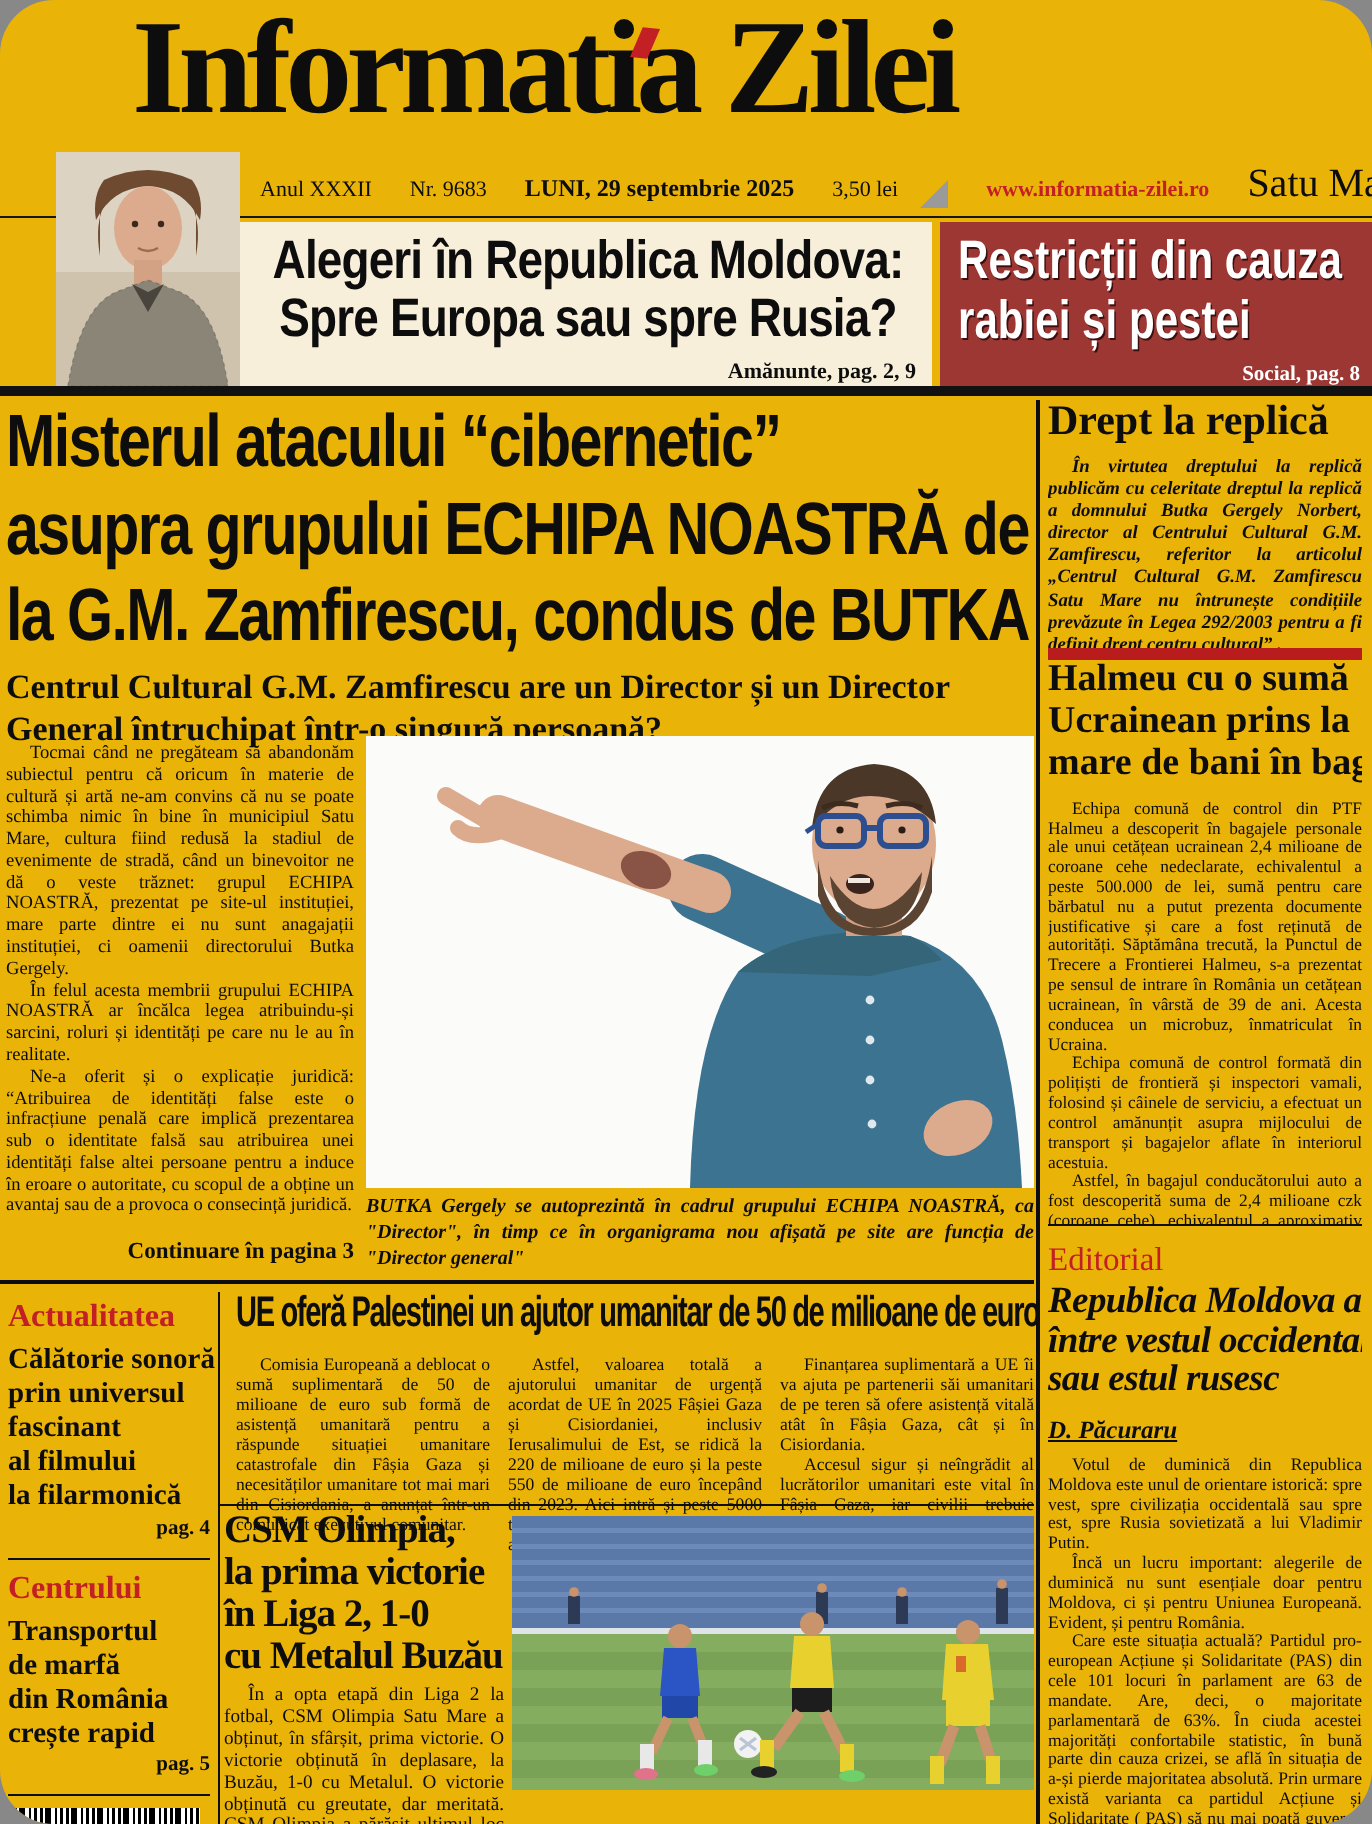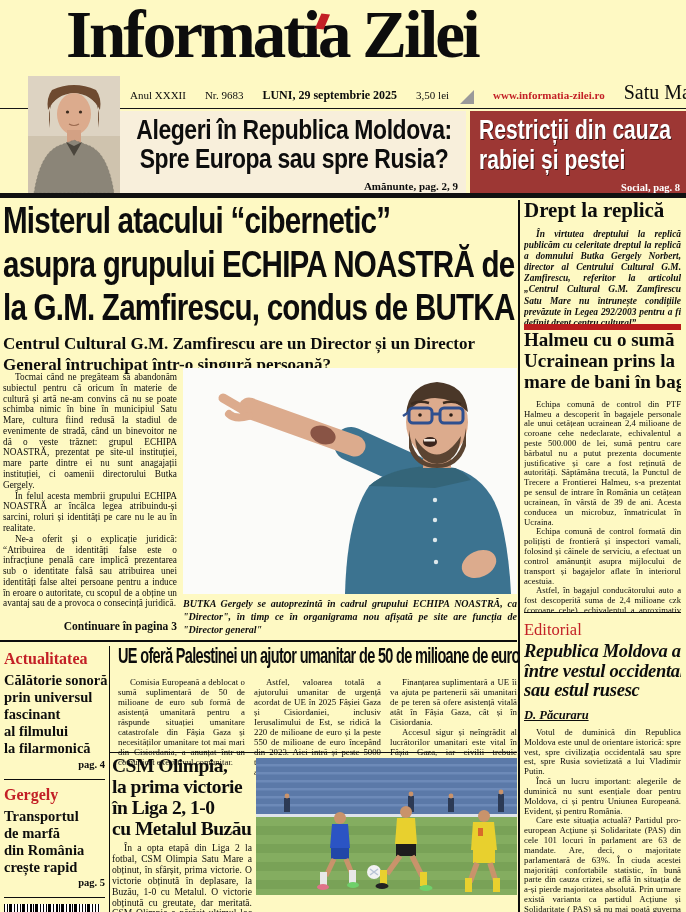--- a/index.html
+++ b/index.html
@@ -1,17 +1,17 @@
 <!DOCTYPE html>
 <html><head>
 <meta charset="utf-8">
 <style>
   html,body{margin:0;padding:0;background:#888;}
-  .page{position:relative;width:686px;height:912px;background:#fef9c3;overflow:hidden;
-        font-family:"Liberation Serif", serif;color:#0d0d0d;}
+  .page{position:relative;width:686px;height:912px;background:#eab308;overflow:hidden;
+        font-family:"Liberation Serif", serif;color:#0d0d0d;border-radius:27px;}
   .abs{position:absolute;}
   
   .logo{left:66px;top:-4px;width:570px;font-size:67px;font-weight:700;
         letter-spacing:-3px;font-family:"Liberation Serif",serif;white-space:nowrap;}
   .logo-accent{left:318px;top:14px;width:9px;height:15px;background:#c32026;
         transform:skewX(-18deg) rotate(6deg);}
   .dateline{left:130px;top:87px;width:556px;display:flex;align-items:baseline;gap:19px;
         font-size:11px;white-space:nowrap;}
   .dl-date{font-weight:700;font-size:12px;}
   .dl-tri{width:0;height:0;border-left:14px solid transparent;border-bottom:14px solid #9a9a9a;
@@ -193,21 +193,21 @@
     <div class="rail-label">Actualitatea</div>
     <div class="rail-title">
       <div>Călătorie sonoră</div>
       <div>prin universul</div>
       <div>fascinant</div>
       <div>al filmului</div>
       <div>la filarmonică</div>
     </div>
     <div class="rail-pag">pag. 4</div>
     <hr class="rail-hr">
-    <div class="rail-label">Gergely</div>
+    <div class="rail-label">Centrului</div>
     <div class="rail-title">
       <div>Transportul</div>
       <div>de marfă</div>
       <div>din România</div>
       <div>crește rapid</div>
     </div>
     <div class="rail-pag">pag. 5</div>
     <hr class="rail-hr">
     <div class="barcode-wrap">
       <div class="barcode"></div>

